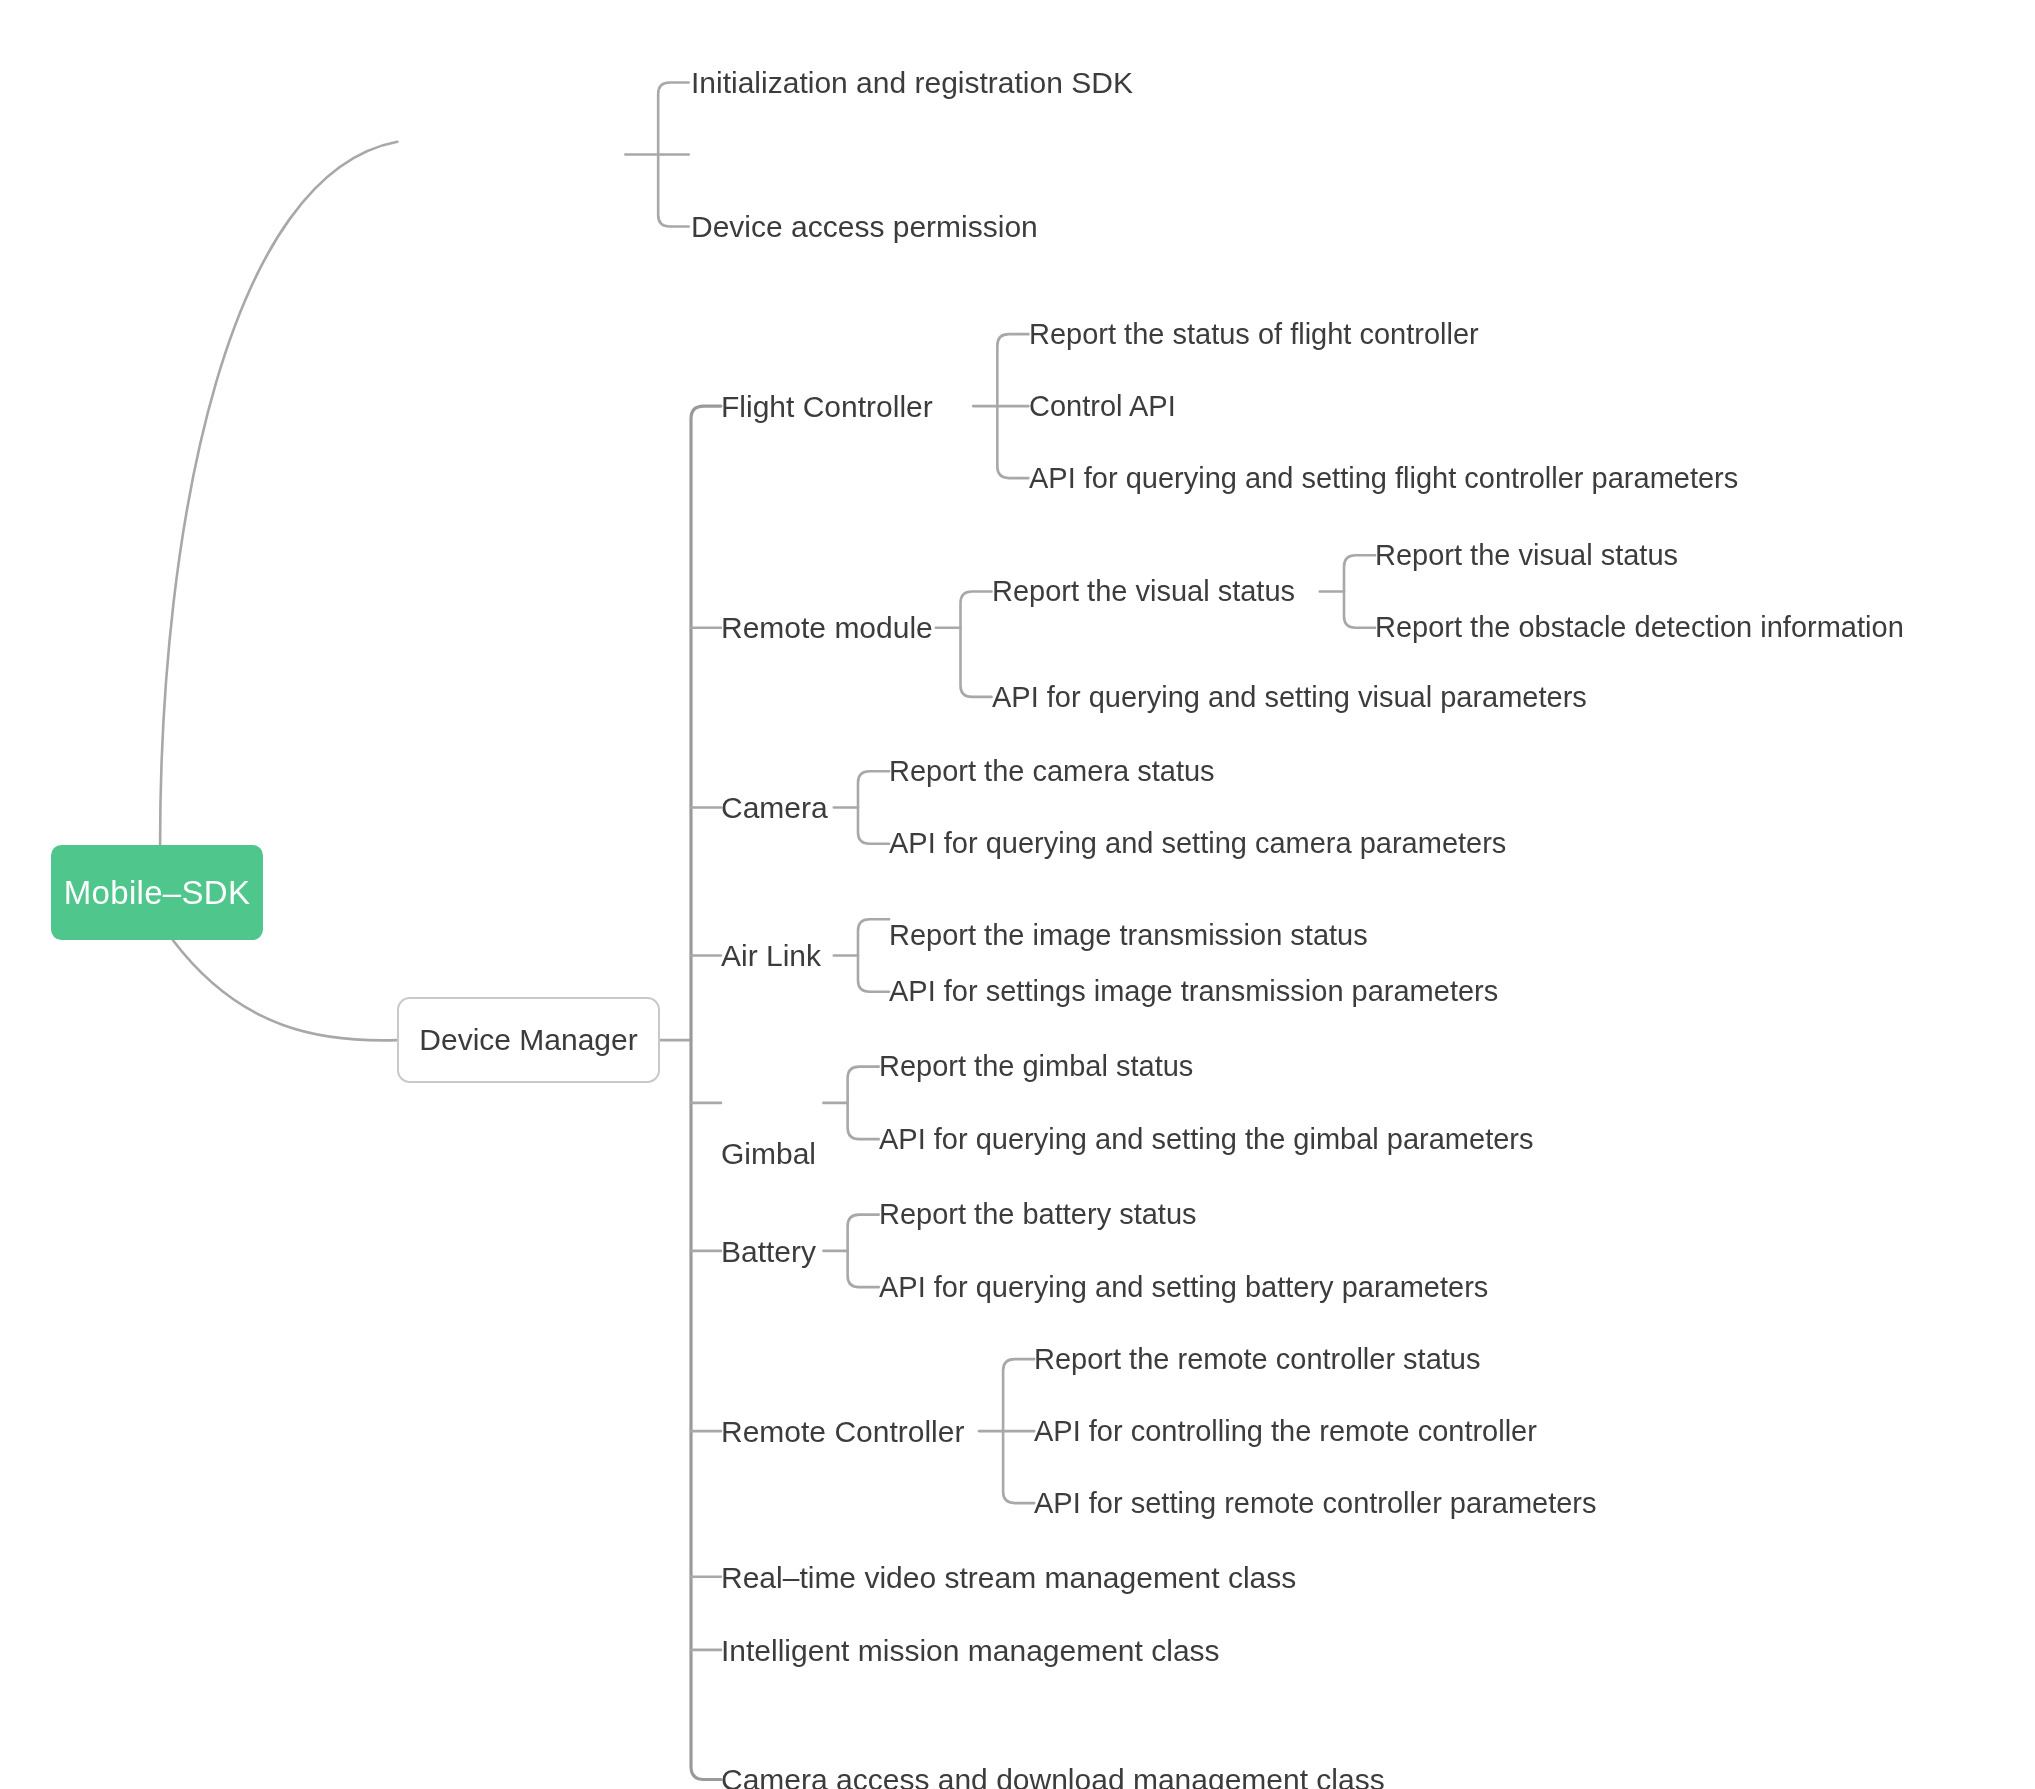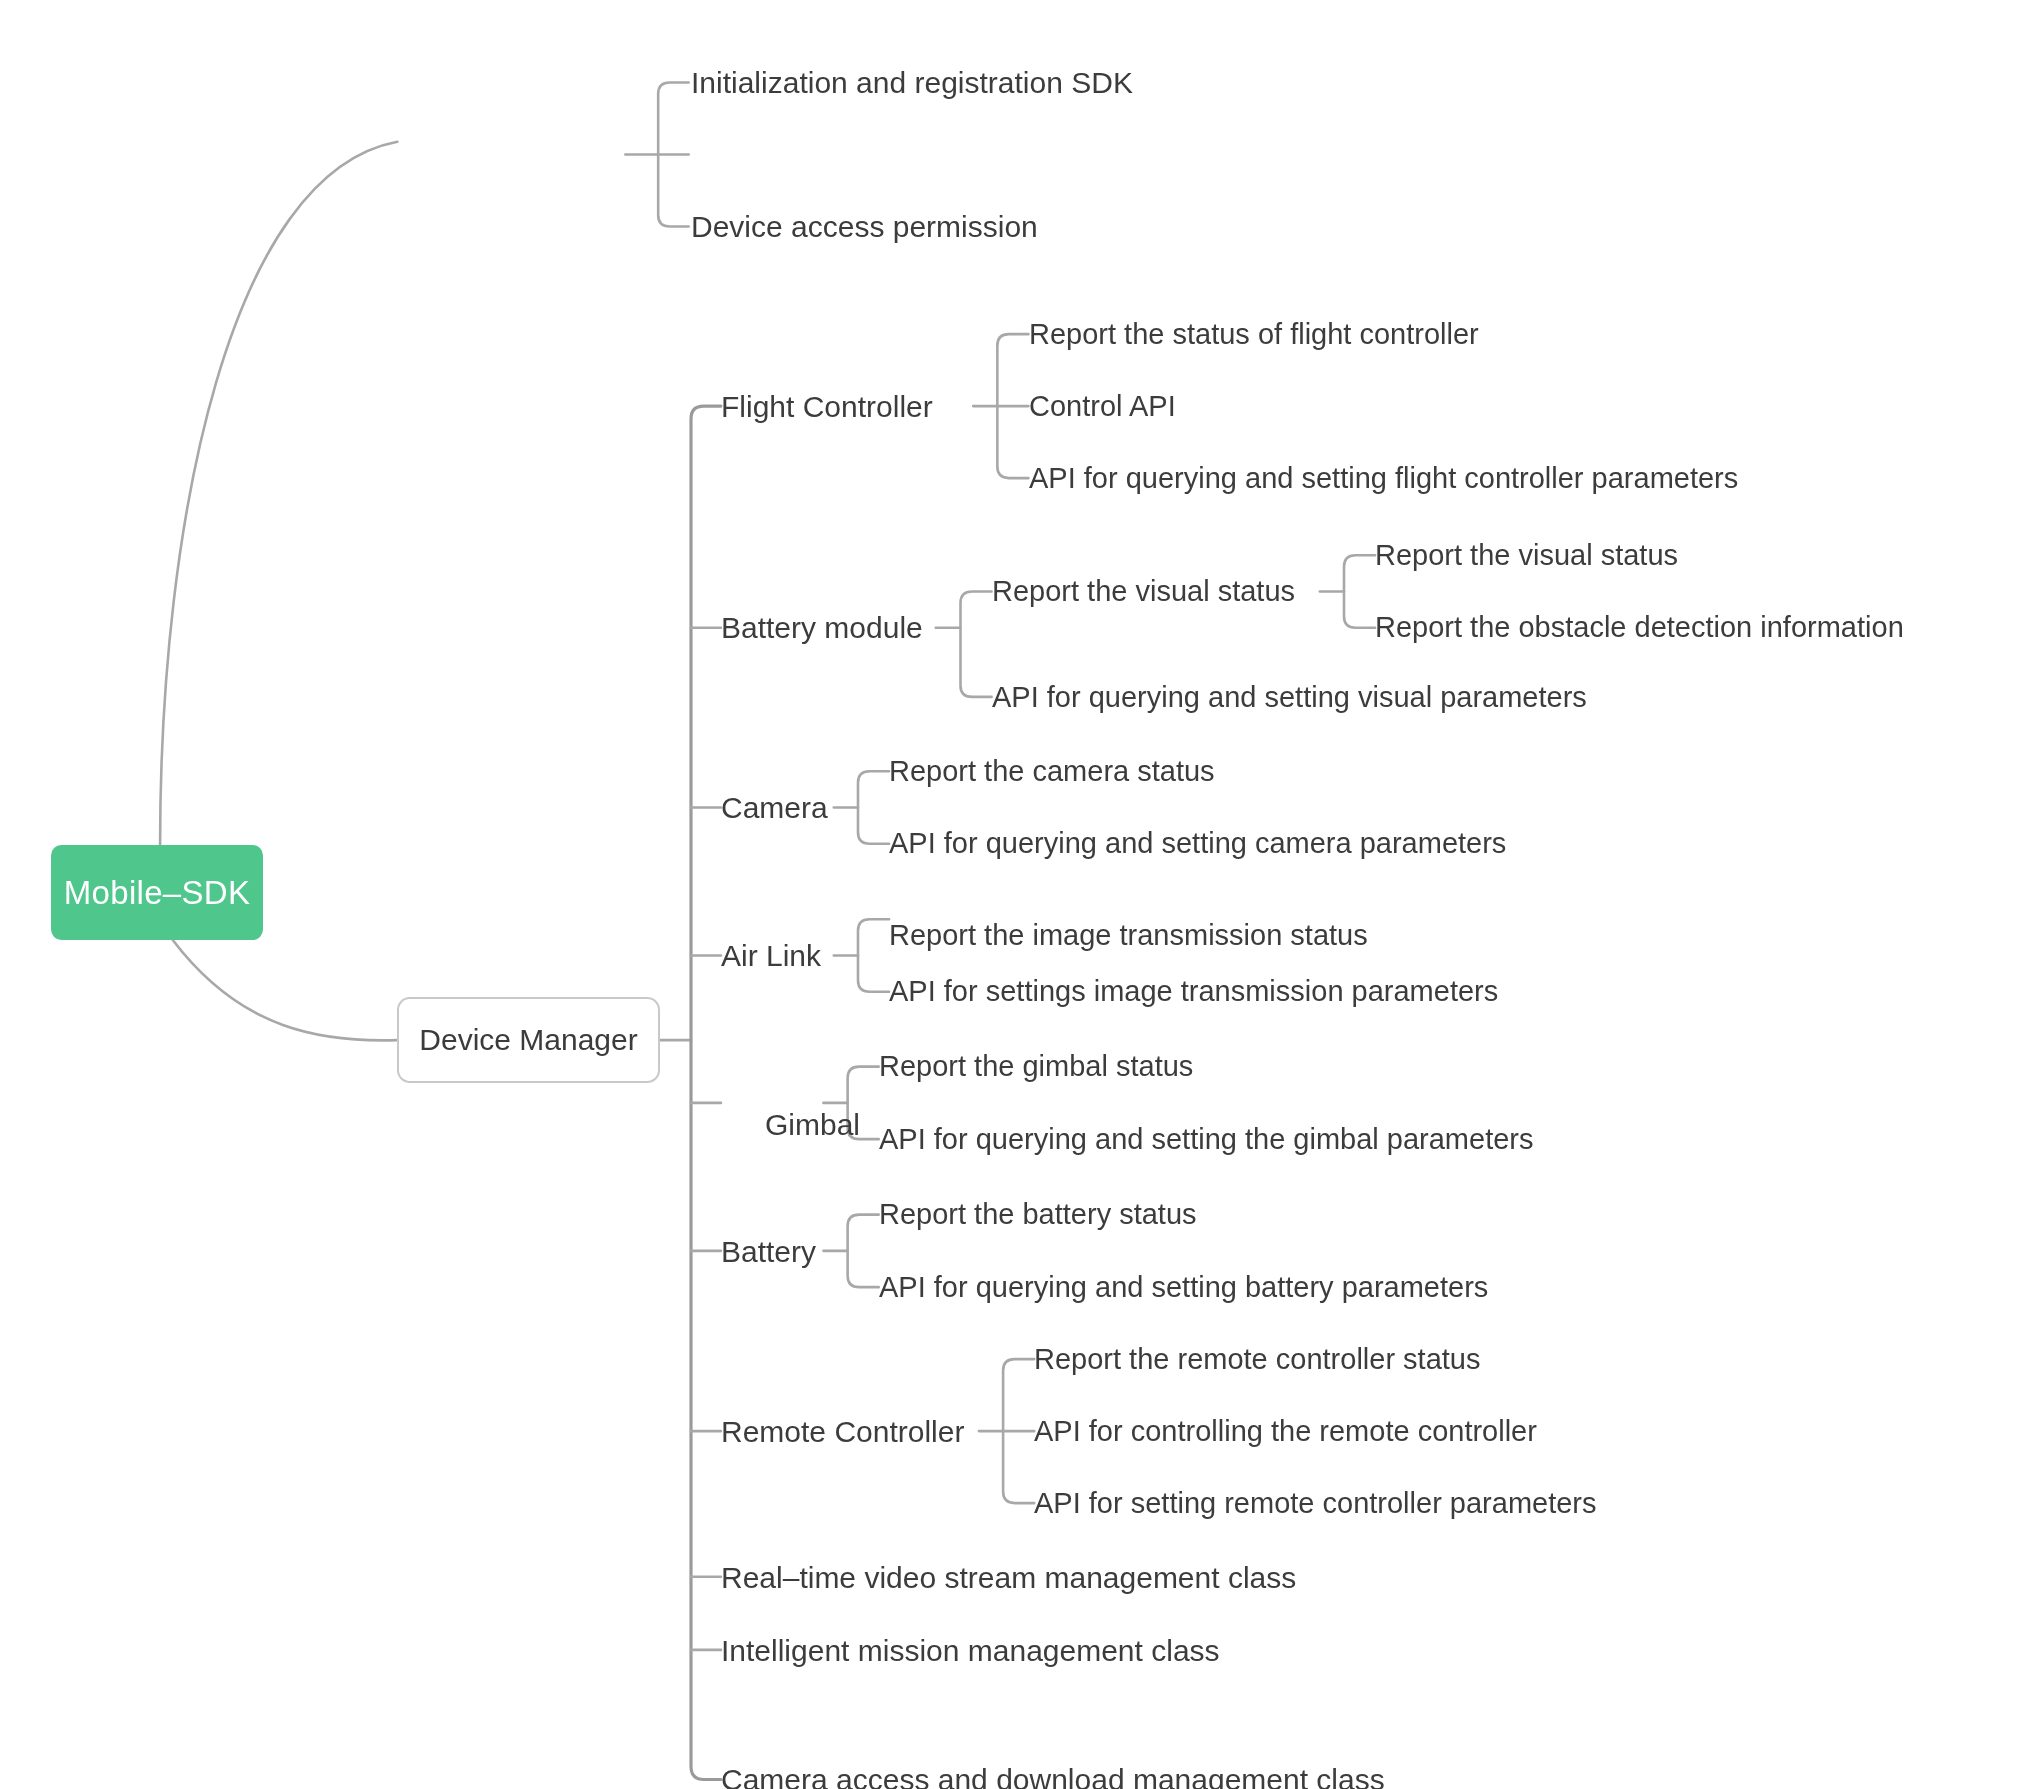--- a/index.html
+++ b/index.html
@@ -98,29 +98,29 @@
     <span>Initialization and registration SDK</span>
   </div>
   <div class="node txt-node txt-l2" style="left:691px;top:209px;height:35px;">
     <span>Device access permission</span>
   </div>
 
   <div class="node txt-node txt-l2" style="left:721px;top:389px;height:35px;">
     <span>Flight Controller</span>
   </div>
   <div class="node txt-node txt-l2" style="left:721px;top:610px;height:35px;">
-    <span>Battery module</span>
+    <span>Remote module</span>
   </div>
   <div class="node txt-node txt-l2" style="left:721px;top:790px;height:35px;">
     <span>Camera</span>
   </div>
   <div class="node txt-node txt-l2" style="left:721px;top:938px;height:35px;">
     <span>Air Link</span>
   </div>
-  <div class="node txt-node txt-l2" style="left:721px;top:1107px;height:35px;margin-left:44px;">
+  <div class="node txt-node txt-l2" style="left:721px;top:1136px;height:35px;">
     <span>Gimbal</span>
   </div>
   <div class="node txt-node txt-l2" style="left:721px;top:1234px;height:35px;">
     <span>Battery</span>
   </div>
   <div class="node txt-node txt-l2" style="left:721px;top:1414px;height:35px;">
     <span>Remote Controller</span>
   </div>
   <div class="node txt-node txt-l2" style="left:721px;top:1560px;height:35px;">
     <span>Real–time video stream management class</span>

